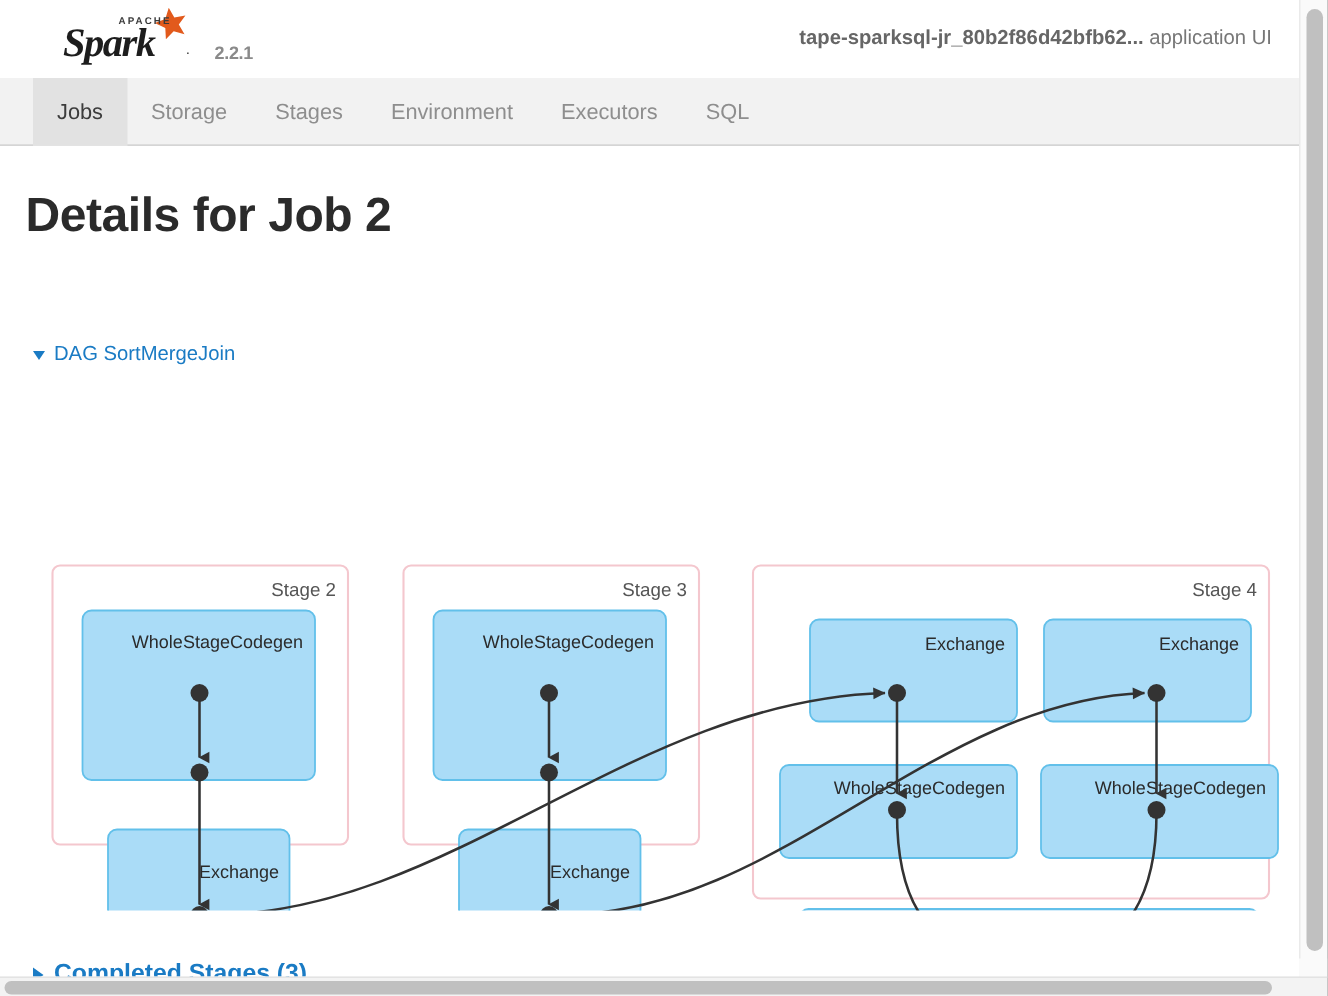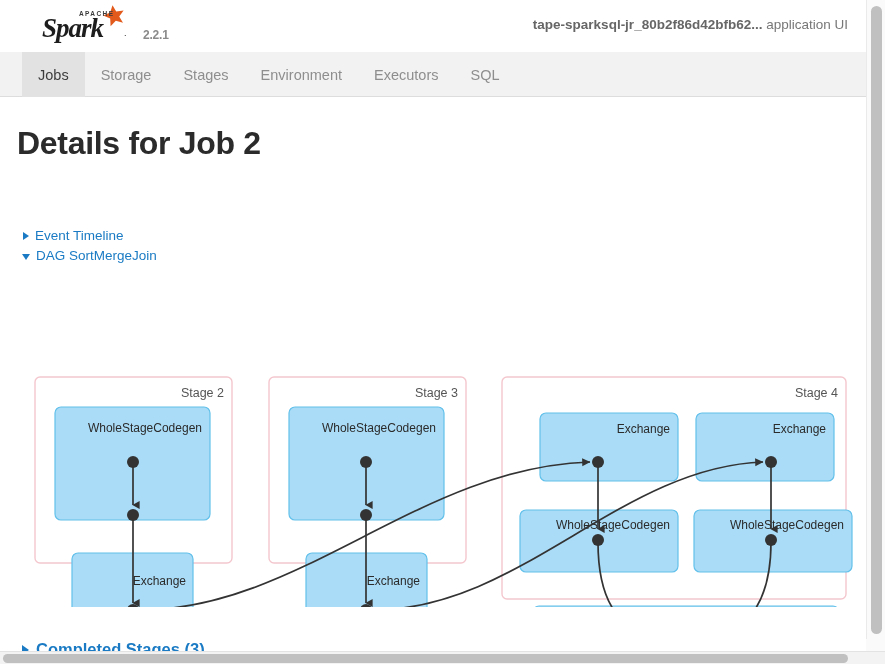--- a/index.html
+++ b/index.html
@@ -153,24 +153,20 @@
     </div>
   </div>
 
   <div class="content">
 
     <div class="page-title">Details for Job 2</div>
 
 
     <div class="toggles">
       <div class="toggle-row">
-        <span class="caret-right"></span>
-        <span>Event Timeline</span>
-      </div>
-      <div class="toggle-row">
         <span class="caret-down"></span>
         <span>DAG SortMergeJoin</span>
       </div>
     </div>
 
     <div class="dag-area">
       <svg class="dag-svg" width="866" height="330" viewBox="0 0 866 330">
         <defs>
           <marker id="arrowDown" markerWidth="9" markerHeight="9" refX="4.5" refY="7.4" orient="auto" markerUnits="userSpaceOnUse">
             <path d="M0.6,0.8 L8.4,0.8 L4.5,8 Z" fill="#333"></path>

